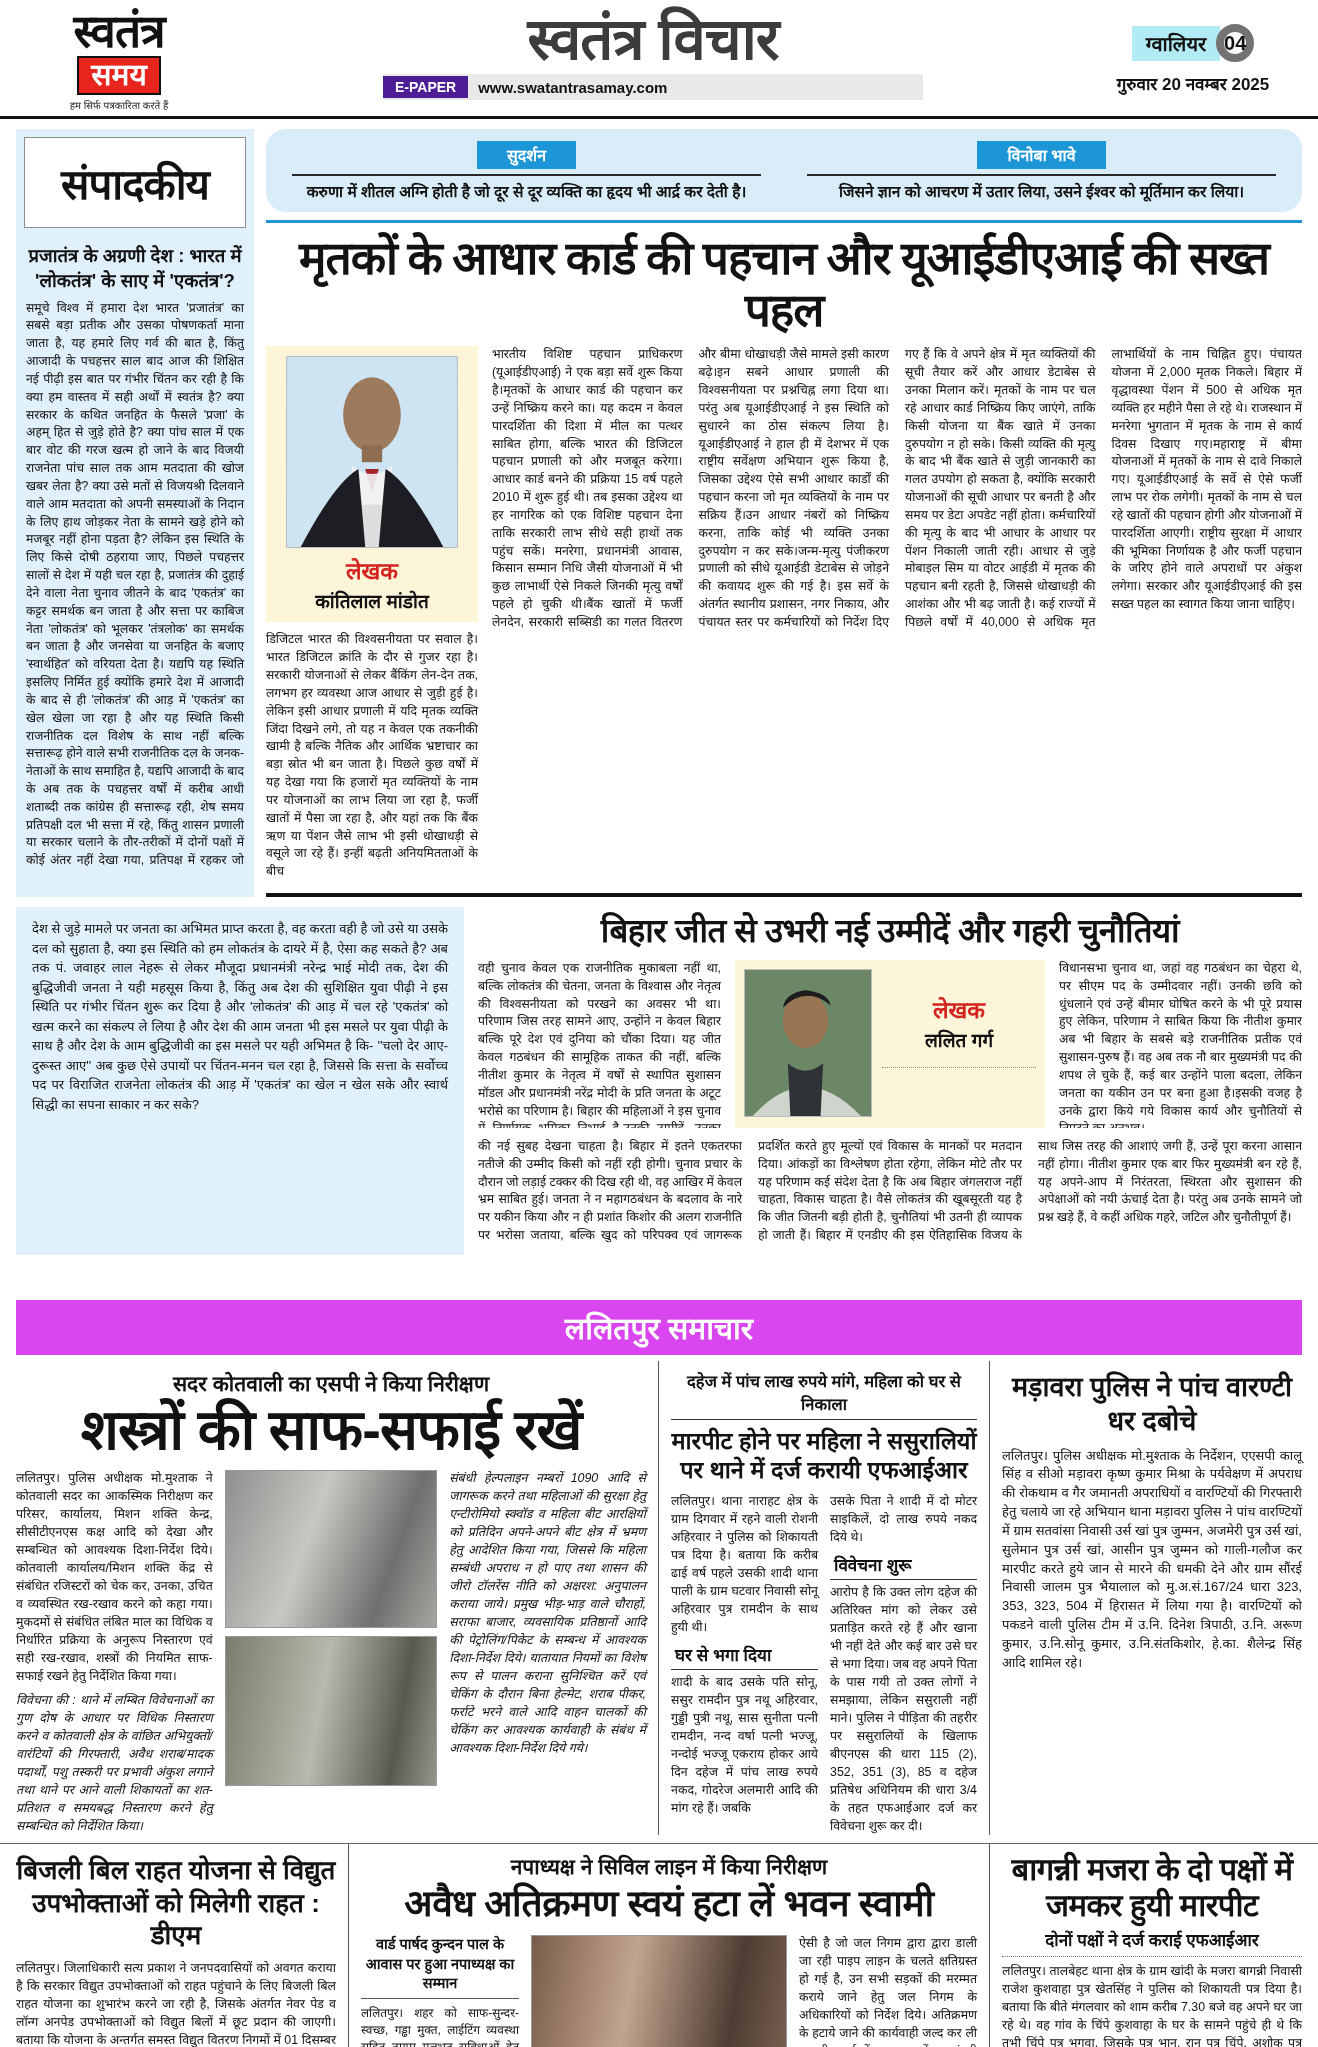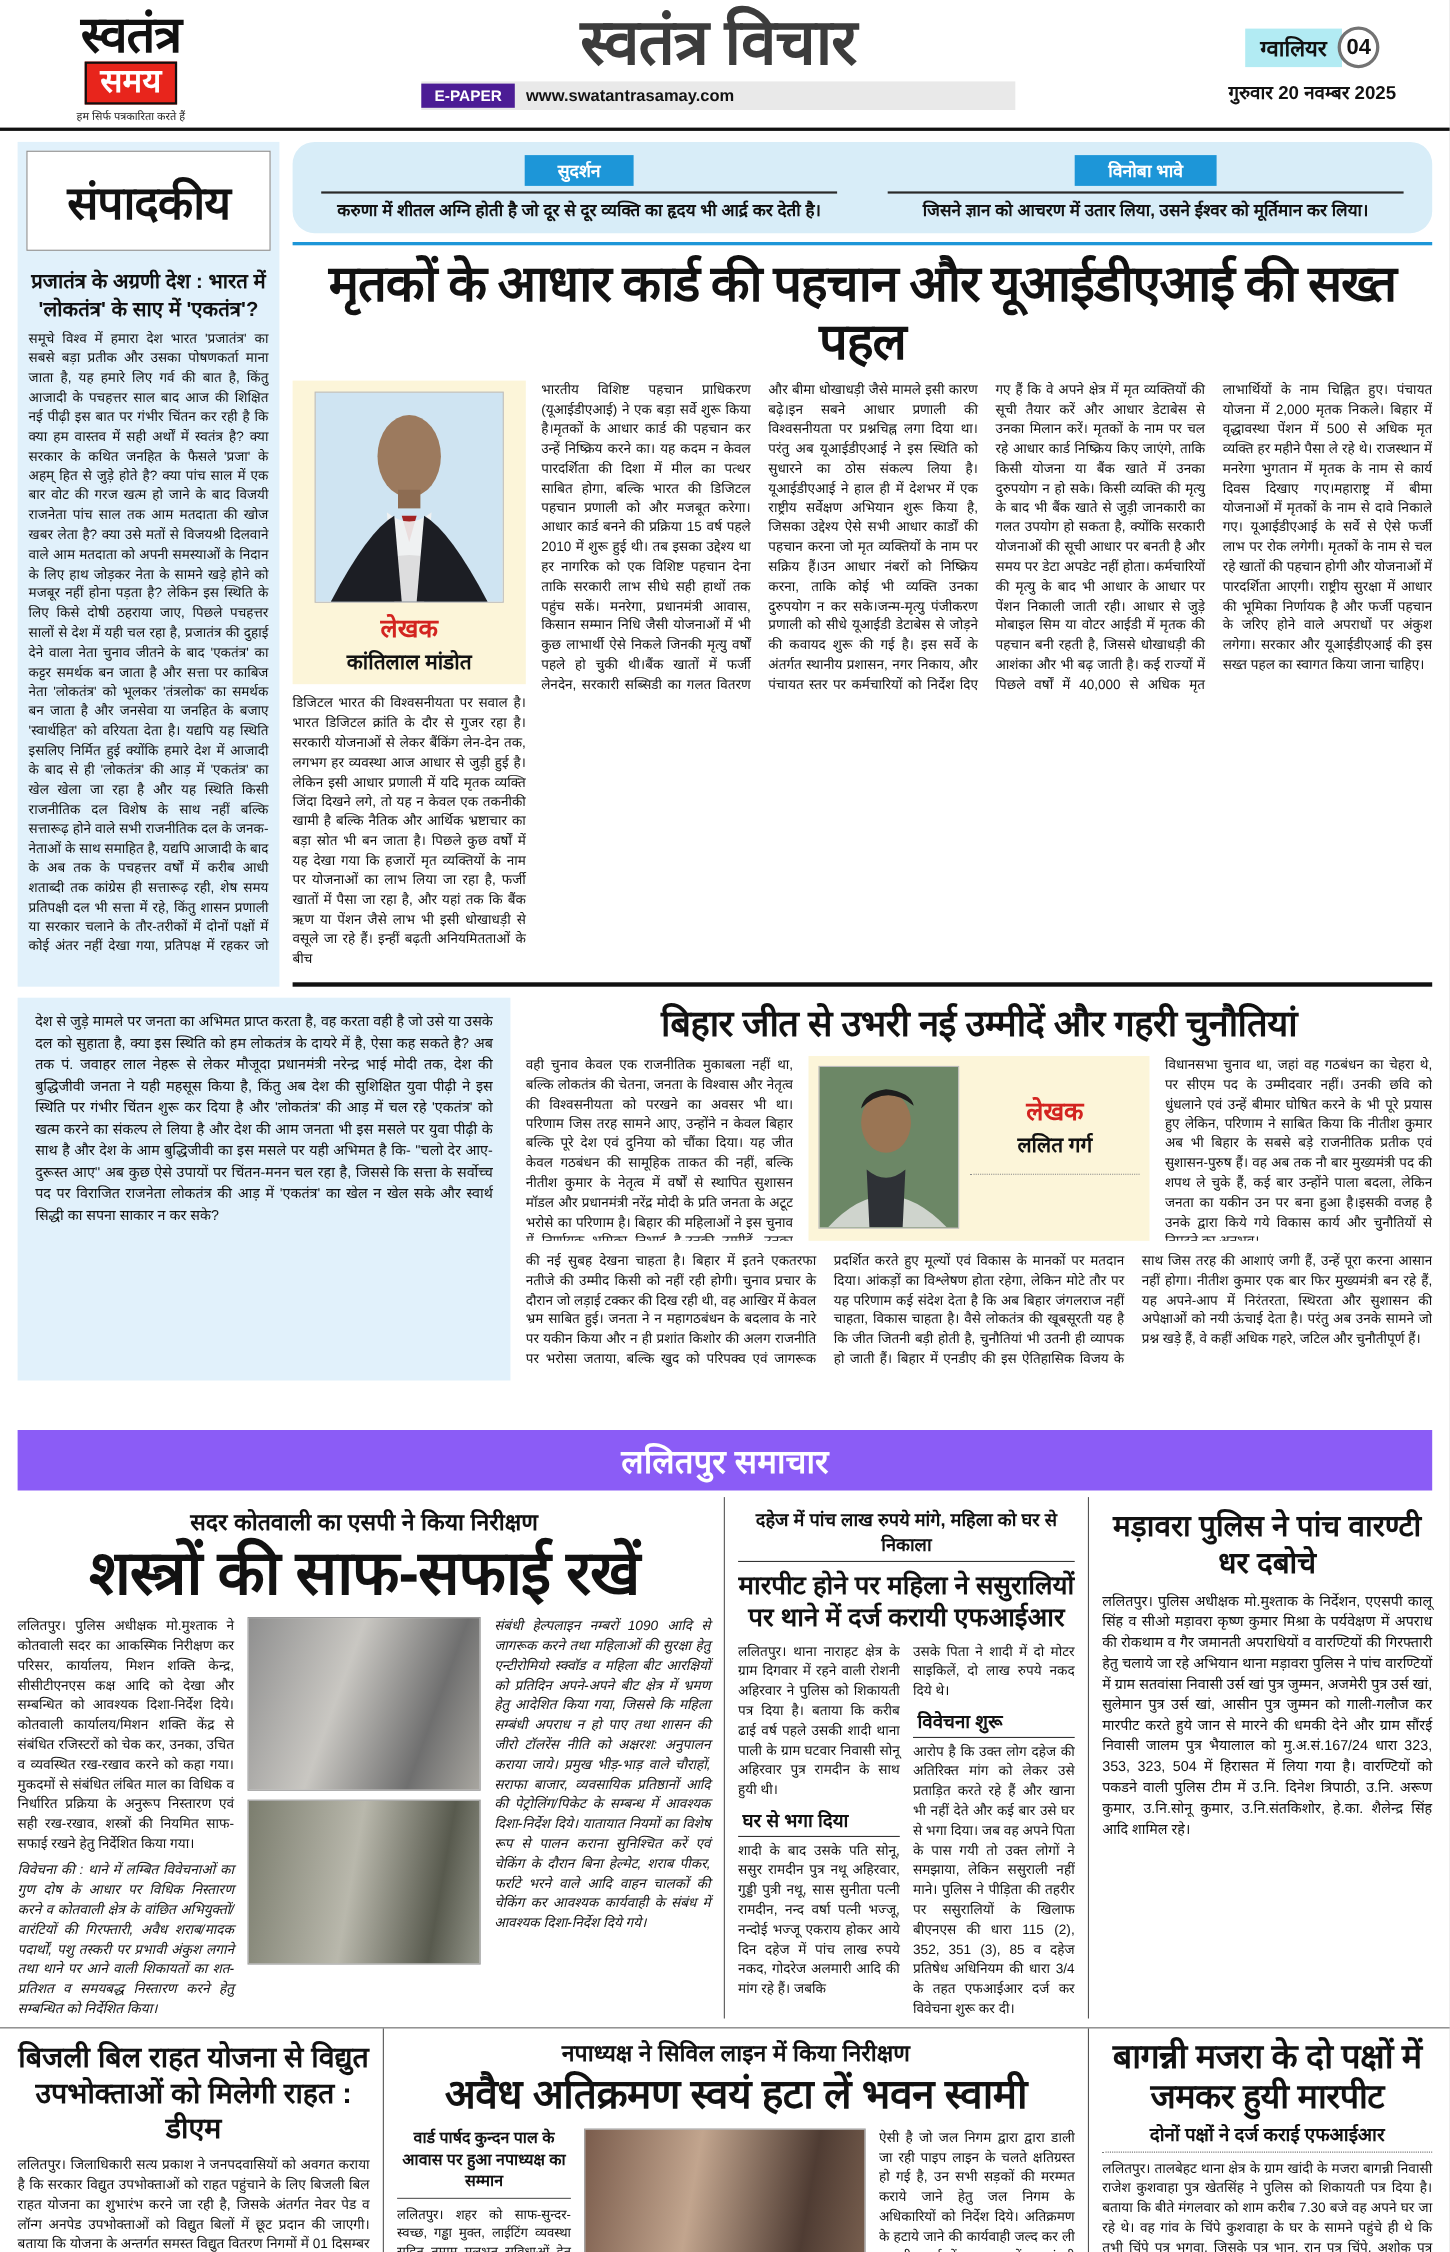--- a/index.html
+++ b/index.html
@@ -13,21 +13,21 @@
   .logo-bottom { display:inline-block; background:#e8251c; color:#fff; font-weight:900; font-size:30px; padding:0 12px 2px; border:2px solid #111; line-height:1.1; margin-top:2px;font-family:Liberation Serif, serif; }
   .tagline { font-size:10px; margin-top:3px; color:#222; }
   .mast-col { flex:1; text-align:center; }
   .mast-title { font-size:58px; font-weight:900; color:#3c3c3c; line-height:1.0; letter-spacing:-1px; }
   .epaper-bar { width:540px; margin:6px auto 0; background:#e9e9e9; display:flex; align-items:center; height:26px; }
   .epaper-badge { background:#4c1d95; color:#fff; font-weight:800; font-size:14px; padding:3px 12px; }
   .website { font-weight:700; font-size:15px; color:#111; padding-left:10px; text-decoration:none; }
   .date-col { width:250px; text-align:center; }
   .city-wrap { display:inline-flex; align-items:center; margin-top:14px; }
   .city-badge { background:#b2ebf3; font-weight:800; font-size:20px; padding:4px 14px; }
-  .page-circle { width:38px; height:38px; background:#fff; border:3px solid #737373; border-radius:50%; display:flex; align-items:center; justify-content:center; font-weight:900; font-size:20px; margin-left:-4px; }
+  .page-circle { width:38px; height:38px; background:#fff; border:8px solid #737373; border-radius:50%; display:flex; align-items:center; justify-content:center; font-weight:900; font-size:20px; margin-left:-4px; }
   .issue-date { font-weight:800; font-size:17px; margin-top:10px; }
 
   
   .top-grid { display:grid; grid-template-columns:238px 1fr; gap:12px; padding:10px 16px 0; }
   .edit-wrap { background:#e1f1fb; padding-bottom:6px; }
   .edit-head-box { background:#fff; border:1px solid #8d8d8d; margin:8px; text-align:center; padding:16px 2px; }
   .edit-head { font-size:42px; font-weight:900; letter-spacing:-1px; }
   .edit-headline { font-weight:800; font-size:18.5px; line-height:1.35; text-align:center; padding:8px 10px 6px; }
   .edit-body { font-size:12.3px; line-height:1.45; text-align:justify; padding:0 10px; height:568px; overflow:hidden; }
 
@@ -54,21 +54,21 @@
   .bihar-headline { font-size:33px; font-weight:900; text-align:center; letter-spacing:-0.5px; margin-bottom:8px; }
   .bihar-row { display:flex; gap:14px; }
   .bihar-col { flex:1; font-size:12.3px; line-height:1.45; text-align:justify; height:168px; overflow:hidden; }
   .bihar-authorbox { width:310px; flex:none; background:#fcf5d9; display:flex; gap:10px; padding:9px; height:168px; }
   .bihar-photo { width:128px; height:148px; background:linear-gradient(135deg,#4e6b4a,#7d9a77 55%,#35502f); border:1px solid #bbb; flex:none; overflow:hidden; }
   .bihar-author-meta { flex:1; text-align:center; padding-top:18px; }
   .bihar-author-meta .author-name { border-bottom:1px dotted #888; padding-bottom:14px; }
   .bihar-cont { column-count:3; column-gap:16px; font-size:12.3px; line-height:1.45; text-align:justify; height:150px; overflow:hidden; margin-top:10px; }
 
   
-  .band { background:#8b5cf6; color:#fff; text-align:center; font-size:30px; font-weight:900; padding:7px 0; margin:6px 16px; }
+  .band { background:#d946ef; color:#fff; text-align:center; font-size:30px; font-weight:900; padding:7px 0; margin:6px 16px; }
 
   
   .bot1 { display:grid; grid-template-columns:642px 332px 1fr; padding:0 16px; }
   .bot2 { display:grid; grid-template-columns:332px 642px 1fr; padding:0 16px; border-top:1px solid #666; margin-top:8px; }
   .cell-mid { border-left:1px solid #555; border-right:1px solid #555; padding:0 12px; }
   .cell-right { padding:0 0 0 12px; }
   .cell-left { padding-right:12px; }
 
   .kicker { font-weight:800; font-size:21px; text-align:center; margin:8px 0 0; }
   .weapons-headline { font-size:56px; font-weight:900; text-align:center; line-height:1.05; letter-spacing:-1px; margin:4px 0 10px; }

